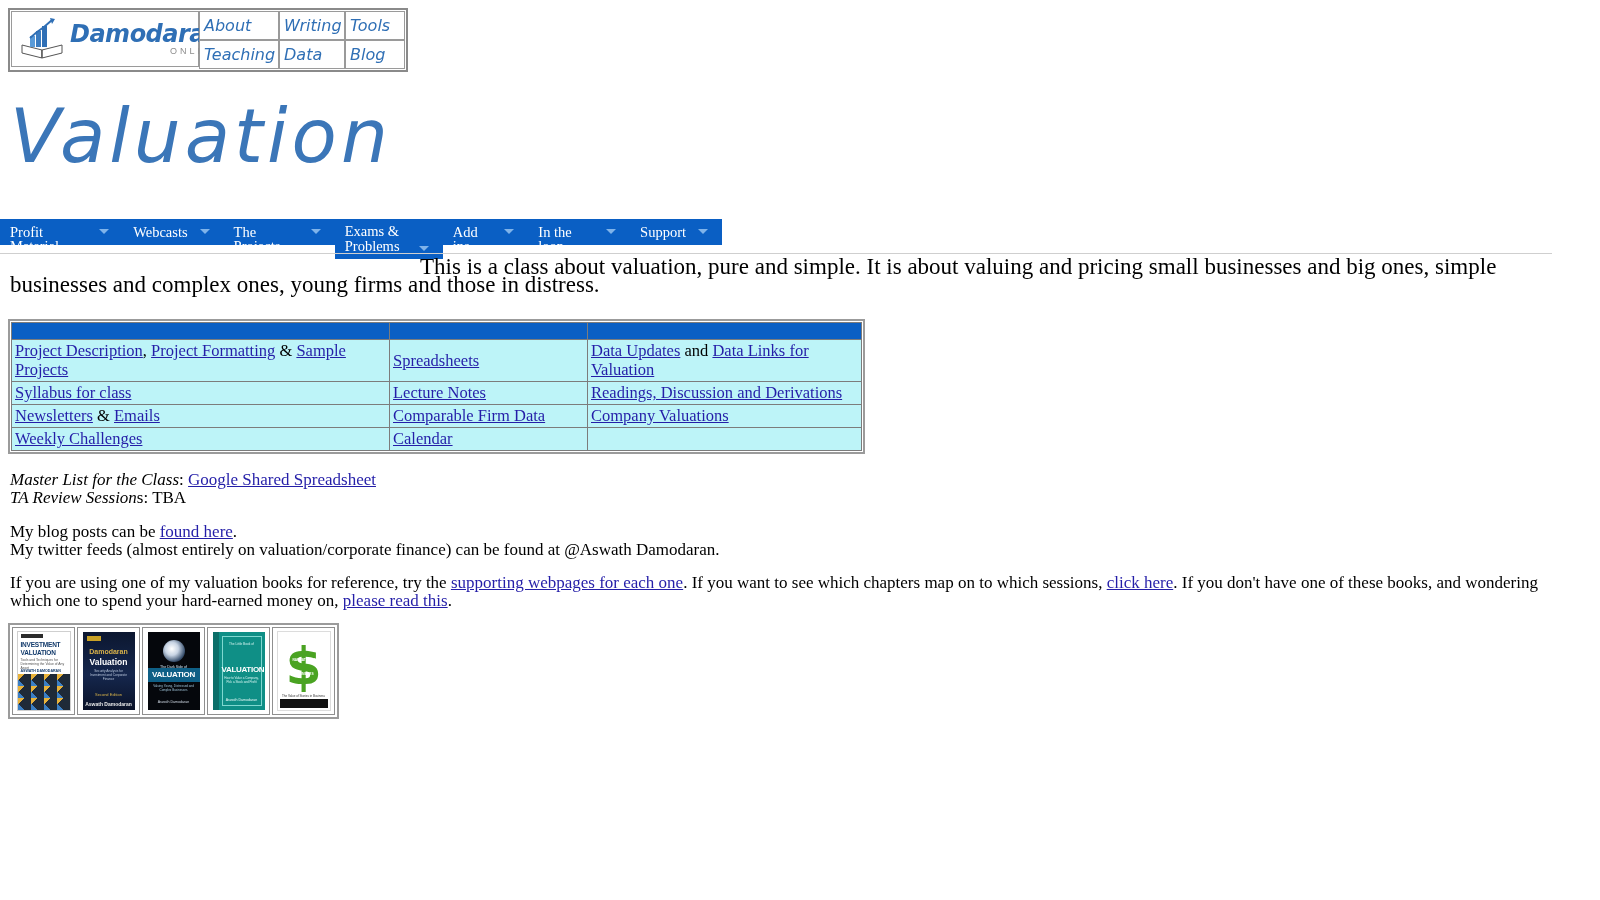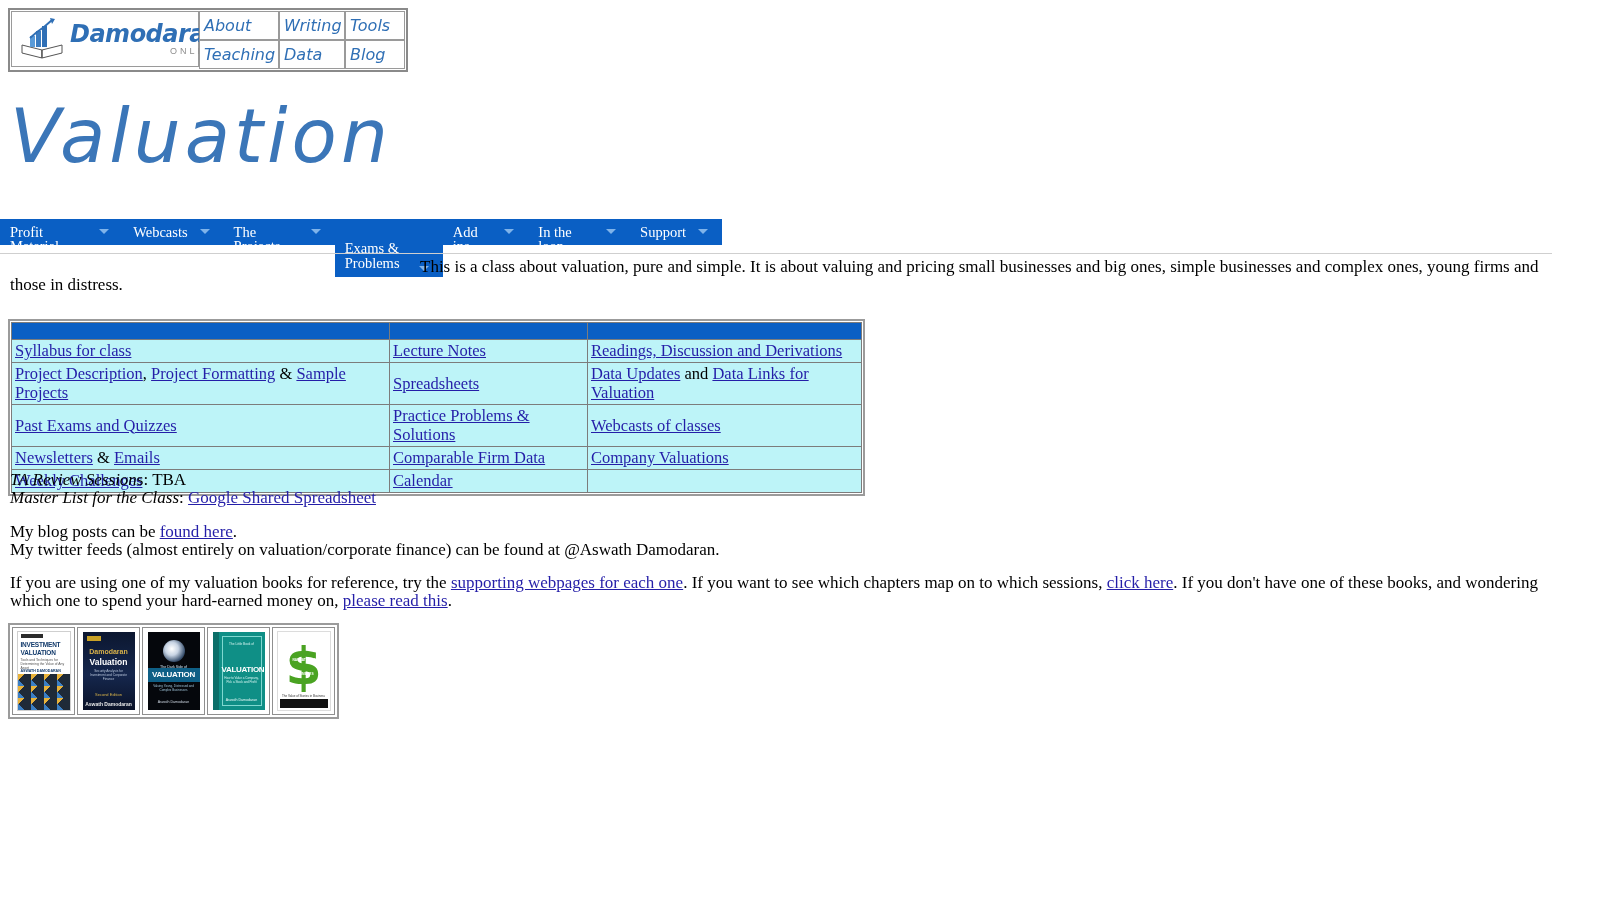--- a/index.html
+++ b/index.html
@@ -114,22 +114,22 @@
     font-family: "Liberation Serif", serif;
     font-size: 14.5px;
     cursor: pointer;
     background: #0a5fc4;
     padding: 6px 0 6px 0;
     box-sizing: border-box;
     height: 26px;
   }
   .nav-label { padding: 0 6px 0 10px; line-height: 14px; }
   .nav-item.tall {
-    height: 58px;
-    align-items: flex-end;
+    height: 40px;
+    align-items: center;
   }
   .nav-item.tall .nav-label { white-space: normal; width: 62px; line-height: 15px; }
   .caret {
     width: 0; height: 0;
     border-left: 5px solid transparent;
     border-right: 5px solid transparent;
     border-top: 5px solid #7fb3ea;
     margin: 4px 14px 0 6px;
     flex: 0 0 auto;
   }
@@ -143,21 +143,21 @@
     height: 1px;
     background: #cfcfcf;
   }
 
   
   #intro {
     position: absolute;
     top: 258px;
     left: 10px;
     width: 1548px;
-    font-size: 17px;
+    font-size: 23px;
     line-height: 18px;
     text-indent: 410px;
   }
   #intro .l2 { text-indent: 0; display: block; }
 
   
   #link-table-wrap {
     position: absolute;
     top: 319px;
     left: 8px;
@@ -373,55 +373,50 @@
 
 <div id="link-table-wrap">
   <table class="links">
     <tbody>
         <tr class="head">
       <td class="c1"></td>
       <td class="c2"></td>
       <td class="c3"></td>
     </tr>
     <tr>
-      <td class="c1"><a class="plain" href="#">Syllabus for class</a></td>
-      <td class="c2"><a class="plain" href="#">Lecture Notes</a></td>
-      <td class="c3"><a class="plain" href="#">Readings, Discussion and Derivations</a></td>
-    </tr>
-    <tr>
       <td class="c1"><a class="plain" href="#">Project Description</a><span>, </span><a class="plain" href="#">Project Formatting</a><span> &amp; </span><a class="plain" href="#"> Sample Projects</a></td>
       <td class="c2"><a class="plain" href="#">Spreadsheets</a></td>
       <td class="c3"><a class="plain" href="#">Data Updates</a><span> and </span><a class="plain" href="#">Data Links for Valuation</a></td>
     </tr>
     <tr>
-      <td class="c1"><a class="plain" href="#">Past Exams and Quizzes</a></td>
-      <td class="c2"><a class="plain" href="#">Practice Problems &amp; Solutions</a></td>
-      <td class="c3"><a class="plain" href="#">Webcasts of classes</a></td>
+      <td class="c1"><a class="plain" href="#">Syllabus for class</a></td>
+      <td class="c2"><a class="plain" href="#">Lecture Notes</a></td>
+      <td class="c3"><a class="plain" href="#">Readings, Discussion and Derivations</a></td>
     </tr>
     <tr>
       <td class="c1"><a class="plain" href="#">Newsletters</a><span> &amp; </span><a class="plain" href="#">Emails</a></td>
       <td class="c2"><a class="plain" href="#">Comparable Firm Data</a></td>
       <td class="c3"><a class="plain" href="#">Company Valuations</a></td>
     </tr>
     <tr>
       <td class="c1"><a class="plain" href="#">Weekly Challenges</a></td>
       <td class="c2"><a class="plain" href="#">Calendar</a></td>
       <td class="c3"></td>
     </tr>
   </tbody>
     </table>
 </div>
 
 
 <div class="body-text" id="master-block">
   <div>
+    <span class="it">Master List for the Class</span><span>: </span><a class="plain" href="#">Google Shared Spreadsheet</a>
+  </div>
+  <div>
     <span class="it">TA Review Session</span><span>s: TBA</span>
-  </div>
-  <div>
-    <span class="it">Master List for the Class</span><span>: </span><a class="plain" href="#">Google Shared Spreadsheet</a>
   </div>
 </div>
 
 
 <div class="body-text" id="twitter-block">
   <div>
     <span>My blog posts can be </span><a class="plain" href="#">found here</a><span>.</span>
   </div>
   <div>My twitter feeds (almost entirely on valuation/corporate finance) can be found at @Aswath Damodaran.</div>
 </div>

